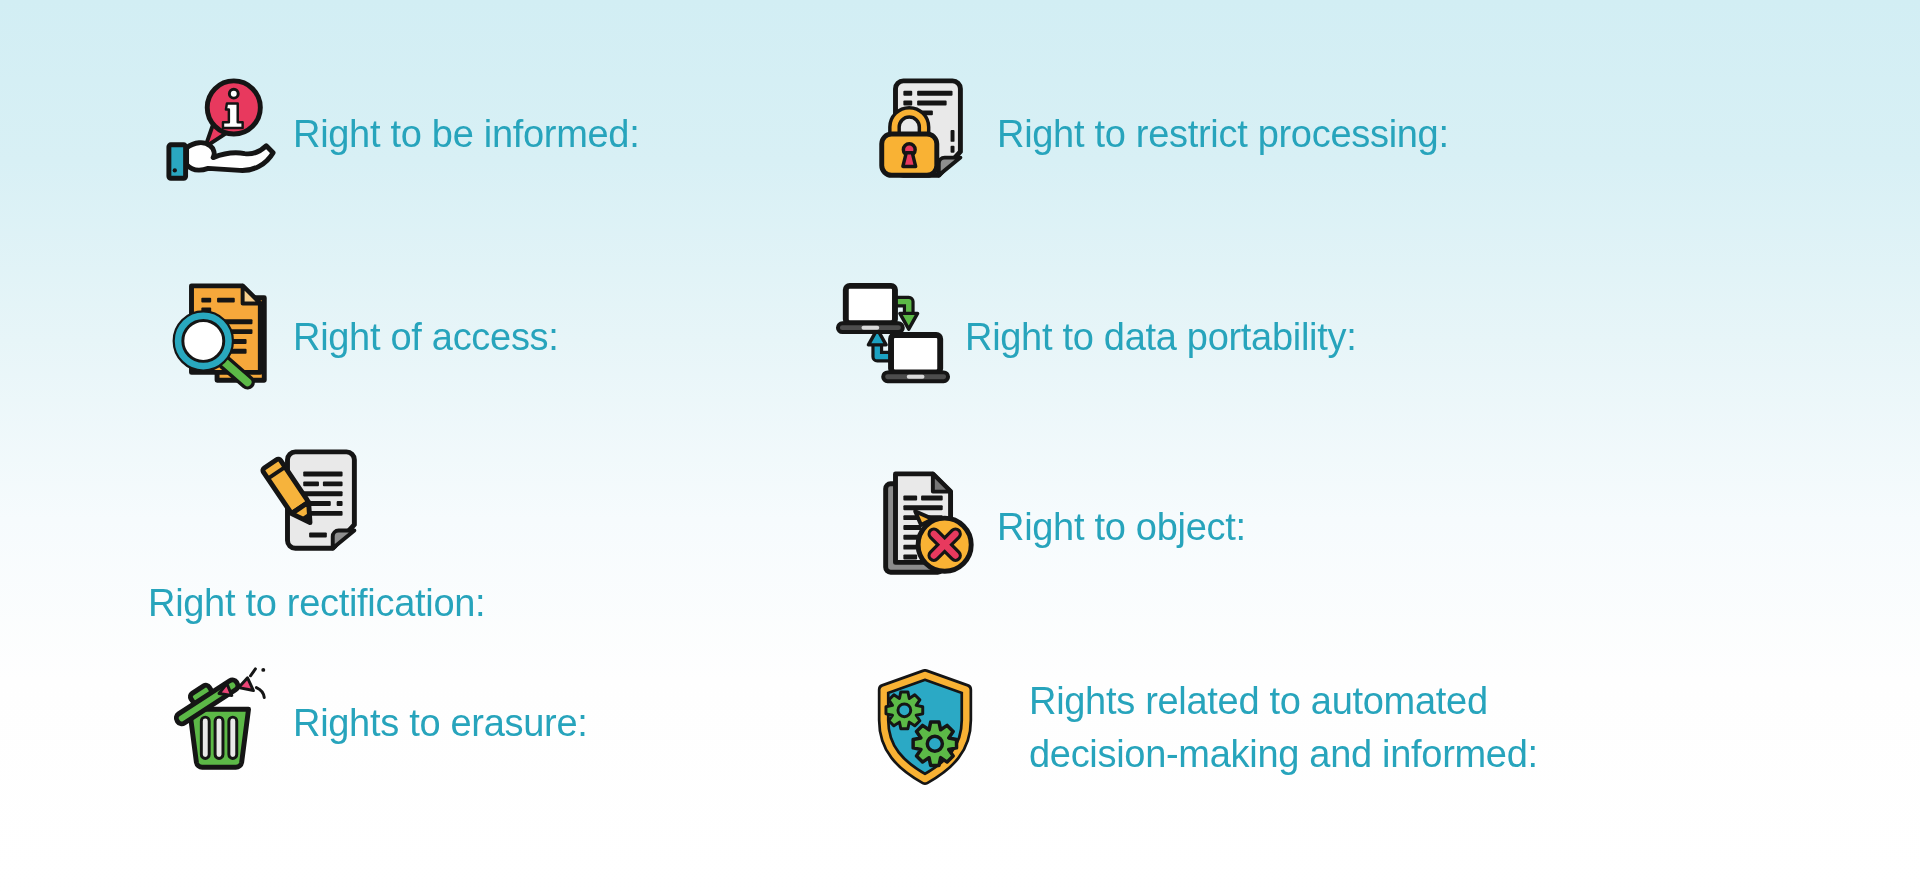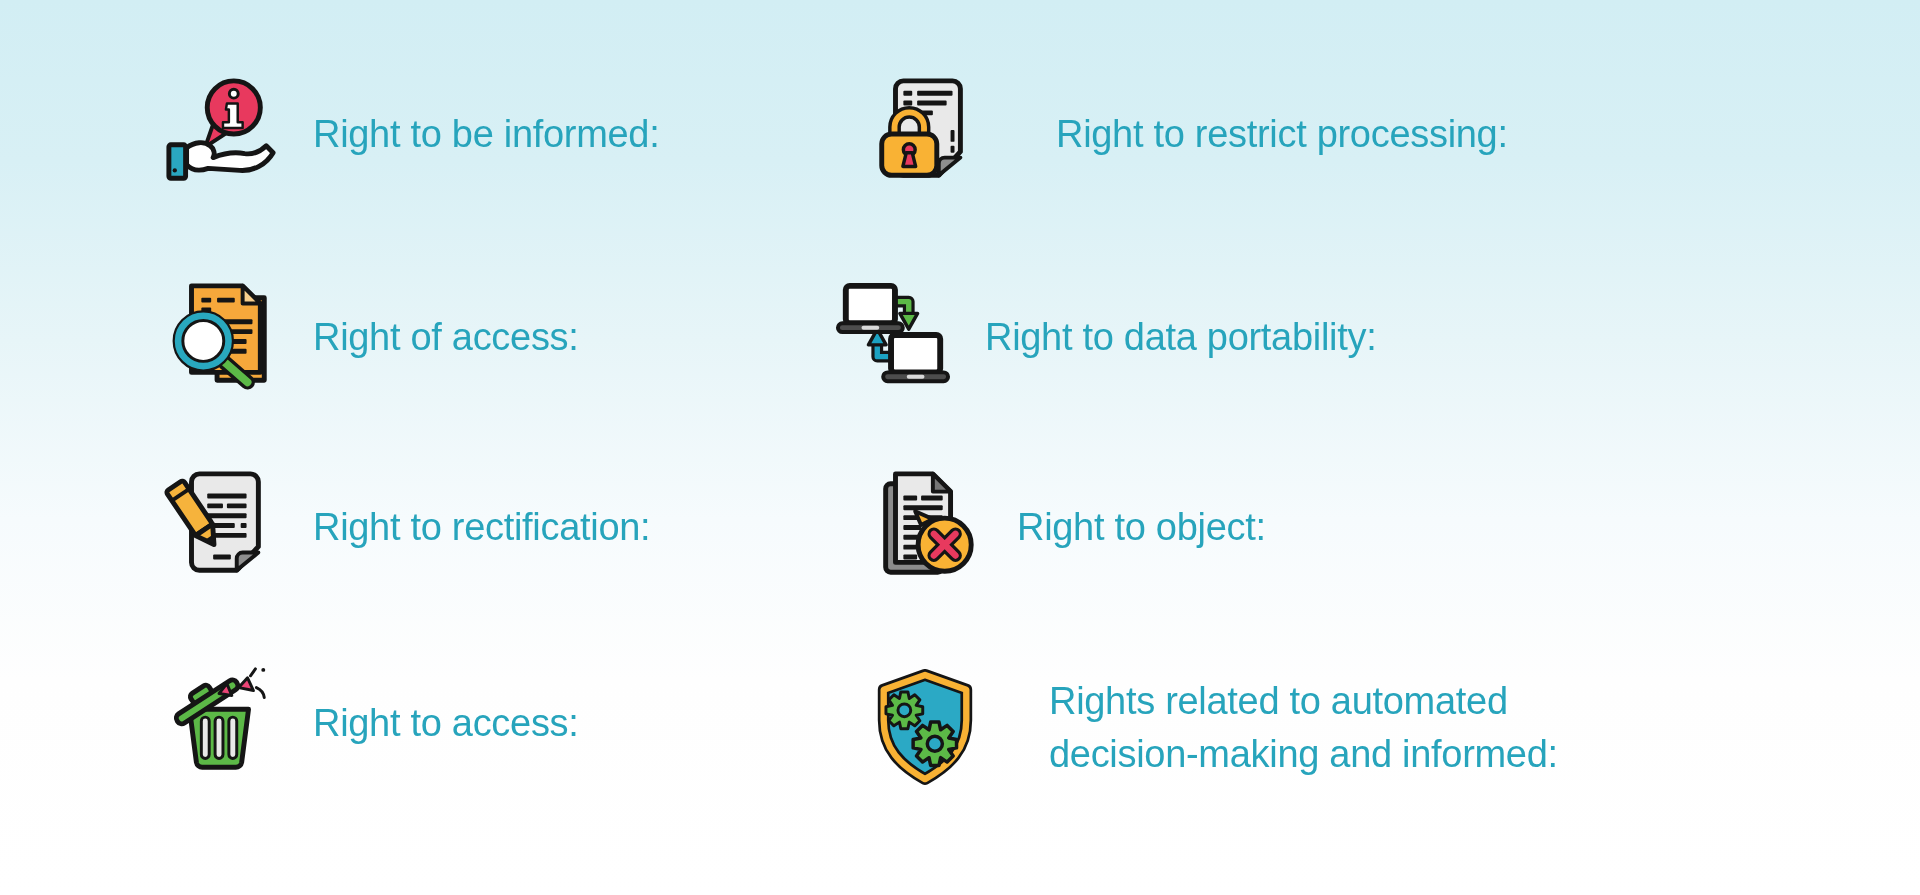--- a/index.html
+++ b/index.html
@@ -4,27 +4,27 @@
 <style>
   html,body{margin:0;padding:0;}
   body{
     width:1920px;height:895px;overflow:hidden;
     background:linear-gradient(180deg,#d2eef4 0%,#d8f0f5 18%,#e7f5f8 38%,#f6fbfd 58%,#fefefe 76%,#ffffff 100%);
     font-family:"Liberation Sans","DejaVu Sans",sans-serif;
   }
   .cell{position:absolute;display:flex;align-items:center;height:150px;}
   .icon{flex:0 0 145px;width:145px;display:flex;justify-content:center;align-items:center;}
   .icon svg{width:118px;height:118px;display:block;}
-  .label{margin-left:20px;font-size:38px;color:#27a4bc;letter-spacing:-0.3px;line-height:1.38;}
+  .label{font-size:38px;color:#27a4bc;letter-spacing:-0.3px;line-height:1.38;}
   .label span{display:block;}
   .label span:empty{display:none;}
   .wrap2 .label{max-width:545px;}
   #c0{left:148px;top:59px;}  #c1{left:148px;top:262px;justify-content:center;}
-  #c2{left:148px;top:452px;} #c3{left:148px;top:648px;}
-  #c4{left:852px;top:59px;gap:39px;}  #c5{left:820px;top:262px;justify-content:flex-end;}
+  #c2{left:148px;top:432px;flex-direction:column;} #c3{left:148px;top:648px;}
+  #c4{left:852px;top:59px;}  #c5{left:820px;top:262px;justify-content:flex-end;}
   #c6{left:852px;top:452px;justify-content:space-between;} #c7{left:852px;top:645px;height:165px;gap:32px;}
 </style>
 </head>
 <body>
 
 <div>
 
   <div class="cell" id="c0">
     <div class="icon">
       <svg viewBox="0 0 120 120">
@@ -118,21 +118,21 @@
           </g>
           <path d="M58,30 L66,20 L71,32 Z" fill="#ec4576" stroke-width="3"></path>
           <path d="M78,24 L87,14 L93,27 Z" fill="#ec4576" stroke-width="3"></path>
           <path d="M96,24 q7,3 8,10" fill="none" stroke-width="3"></path>
           <path d="M90,12 l5,-7" fill="none" stroke-width="3"></path>
           <circle cx="103" cy="6" r="2" fill="#151515" stroke="none"></circle>
         </g>
       </svg>
     </div>
     <div class="label">
-      <span>Right to access:</span>
+      <span>Rights to erasure:</span>
     </div>
   </div>
 
   <div class="cell" id="c4">
     <div class="icon">
       <svg viewBox="0 0 120 120">
         <g stroke="#151515" stroke-linejoin="round">
           <path d="M30,14 a8,8 0 0 1 8,-8 H88 a8,8 0 0 1 8,8 V78 L74,102 H38 a8,8 0 0 1 -8,-8 Z" fill="#e9e9e9" stroke-width="5"></path>
           <path d="M74,102 V90 a6,6 0 0 1 6,-6 H96 Z" fill="#8e8e8e" stroke-width="4"></path>
           <g fill="#151515" stroke="none">

